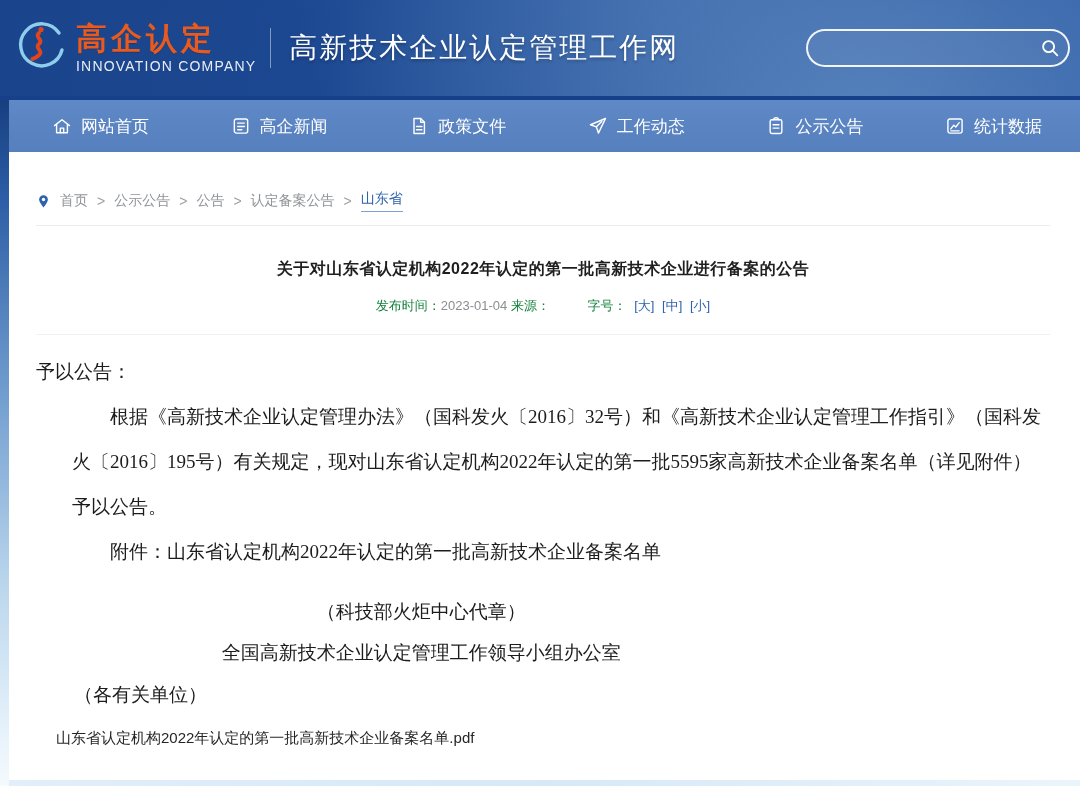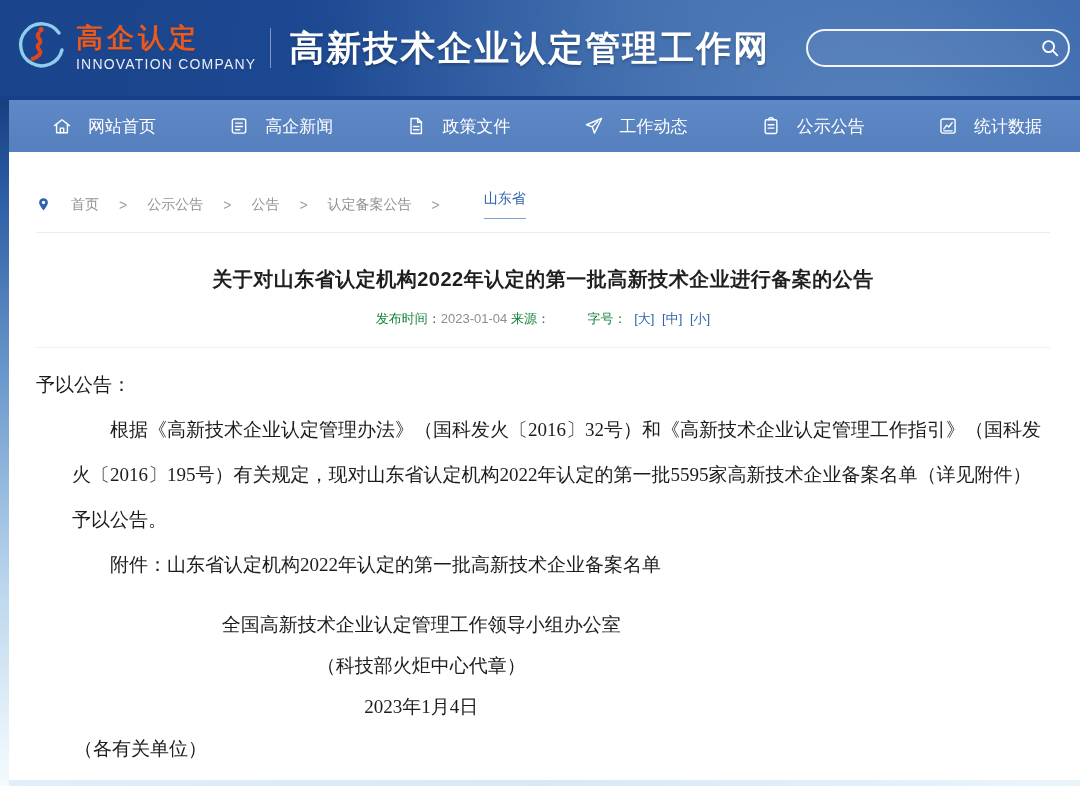--- a/index.html
+++ b/index.html
@@ -18,27 +18,27 @@
       radial-gradient(circle at 82% 175%, rgba(140,180,222,0.50) 0%, rgba(140,180,222,0.16) 40%, rgba(0,0,0,0) 63%),
       radial-gradient(circle at 60% -60%, rgba(90,135,190,0.35) 0%, rgba(0,0,0,0) 55%),
       linear-gradient(100deg, #1a448b 0%, #1e4c97 55%, #24539e 100%);
     border-bottom:4px solid #16418a;
     padding:0 8px 0 12px;
   }
   .logo-group { display:flex; align-items:center; gap:8px; }
   .logo-mark { width:56px; height:56px; flex:0 0 auto; }
   .logo-text { display:flex; flex-direction:column; line-height:1.1; }
   .logo-name {
-    font-size:27px; font-weight:bold; letter-spacing:4px; color:#e85a1e;
+    font-size:31px; font-weight:bold; letter-spacing:4px; color:#e85a1e;
     text-shadow:0 1px 0 rgba(0,0,0,0.15); white-space:nowrap;
   }
   .logo-sub { font-size:14px; color:#e8edf5; letter-spacing:1.2px; margin-top:3px; white-space:nowrap; }
   .header-divider { width:1px; height:40px; background:rgba(255,255,255,0.45); margin:0 18px 0 14px; }
   .site-title {
-    font-size:35px; font-weight:bold; color:#ffffff; letter-spacing:2px;
+    font-size:28px; font-weight:normal; color:#ffffff; letter-spacing:2px;
     text-shadow:0 2px 3px rgba(0,0,0,0.25); white-space:nowrap;
   }
   .header-spacer { flex:1; }
   .search-box {
     position:relative; width:264px; height:38px; margin-right:2px;
     border:2px solid rgba(255,255,255,0.92); border-radius:20px;
     background:rgba(255,255,255,0.05);
     display:flex; align-items:center;
   }
   .search-input {
@@ -50,52 +50,52 @@
     width:36px; height:34px; display:flex; align-items:center; justify-content:center;
   }
 
   
   .nav {
     height:52px; background:linear-gradient(180deg,#5e88c6 0%, #567fbe 100%);
     display:flex; align-items:center; justify-content:space-between;
     padding:0 38px 0 52px;
   }
   .nav-item {
-    display:flex; align-items:center; gap:16px; color:#ffffff;
+    display:flex; align-items:center; gap:9px; color:#ffffff;
     font-size:17px; cursor:pointer; white-space:nowrap;
   }
   .nav-item svg { display:block; }
 
   
   .edge-left {
     position:absolute; left:0; top:100px; bottom:0; width:9px;
     background:linear-gradient(180deg,#173f80 0%, #2c5da5 14%, #6f9cce 42%, #b9d5ec 70%, #e6f2fa 92%, #f4fafd 100%);
     z-index:5;
   }
   .edge-bottom {
     position:absolute; left:0; right:0; bottom:0; height:6px;
     background:linear-gradient(90deg,#e2eefa 0%, #d7e8f6 50%, #eaf4fb 100%);
     z-index:4;
   }
 
   
   .content { padding:0 30px 0 36px; }
   .breadcrumb {
-    display:flex; align-items:center; gap:20px;
+    display:flex; align-items:center; gap:9px;
     padding-top:38px; font-size:14px; color:#8f9296;
   }
   .breadcrumb .crumb { cursor:pointer; }
   .breadcrumb .sep { color:#9aa0a6; }
   .breadcrumb .crumb.active {
-    color:#2e62ad; border-bottom:1px solid #7da2d2; padding-bottom:10px;margin-left:24px; 
+    color:#2e62ad; border-bottom:1px solid #7da2d2; padding-bottom:3px; 
   }
   .crumb-divider { border:none; border-top:1px solid #ededed; margin-top:13px; }
 
   .article-title {
-    text-align:center; font-size:20px; font-weight:bold; color:#1f1f1f;
+    text-align:center; font-size:16px; font-weight:bold; color:#1f1f1f;
     letter-spacing:0.5px; margin-top:33px;
   }
   .article-meta {
     text-align:center; font-size:13px; color:#8a8d91; margin-top:17px;
   }
   .article-meta .m-label { color:#15803d; }
   .article-meta .m-src { margin-right:34px; }
   .article-meta .m-size-link { color:#2e62ad; cursor:pointer; margin-left:4px; }
   .meta-divider { border:none; border-top:1px solid #f1f1f1; margin-top:19px; }
 
@@ -228,22 +228,21 @@
       <span class="m-size-link">[中]</span>
       <span class="m-size-link">[小]</span>
     </div>
     <hr class="meta-divider">
 
     <div class="article-body">
       <p>予以公告：</p>
       <p class="para-indent">根据《高新技术企业认定管理办法》（国科发火〔2016〕32号）和《高新技术企业认定管理工作指引》（国科发火〔2016〕195号）有关规定，现对山东省认定机构2022年认定的第一批5595家高新技术企业备案名单（详见附件）予以公告。</p>
       <p class="para-indent">附件：山东省认定机构2022年认定的第一批高新技术企业备案名单</p>
       <div class="sig-block">
+        <p>（科技部火炬中心代章）</p>
         <p>全国高新技术企业认定管理工作领导小组办公室</p>
-        <p>（科技部火炬中心代章）</p>
-        <p>2023年1月4日</p>
       </div>
       <p class="disclosure">（各有关单位）</p>
       <p class="pdf-link">山东省认定机构2022年认定的第一批高新技术企业备案名单.pdf</p>
     </div>
 
   </div>
 </div>
 
 </body></html>

